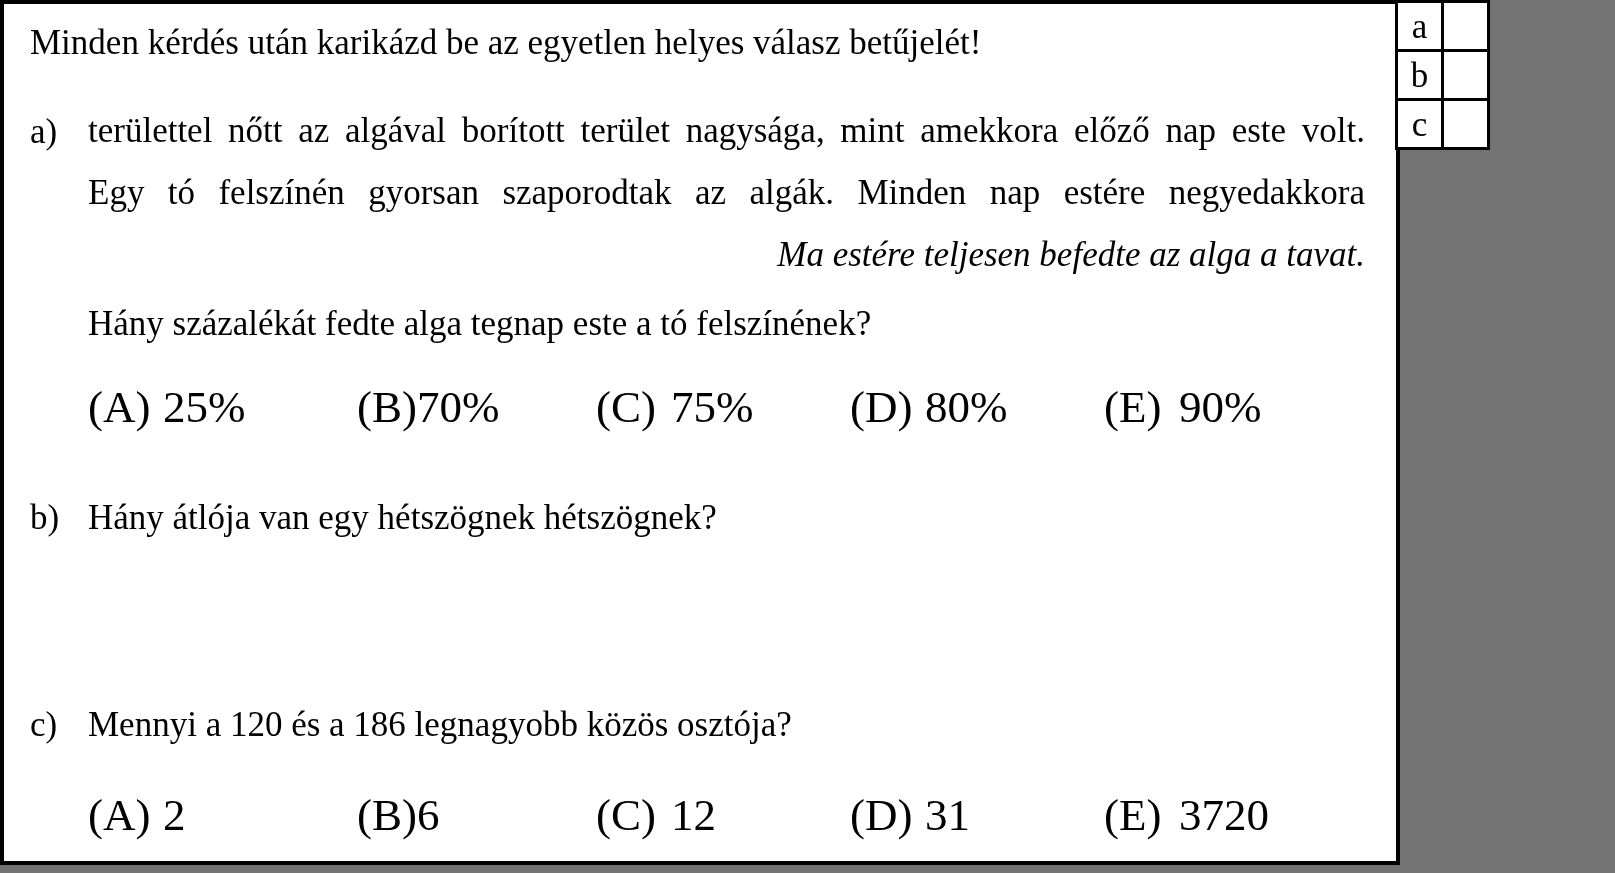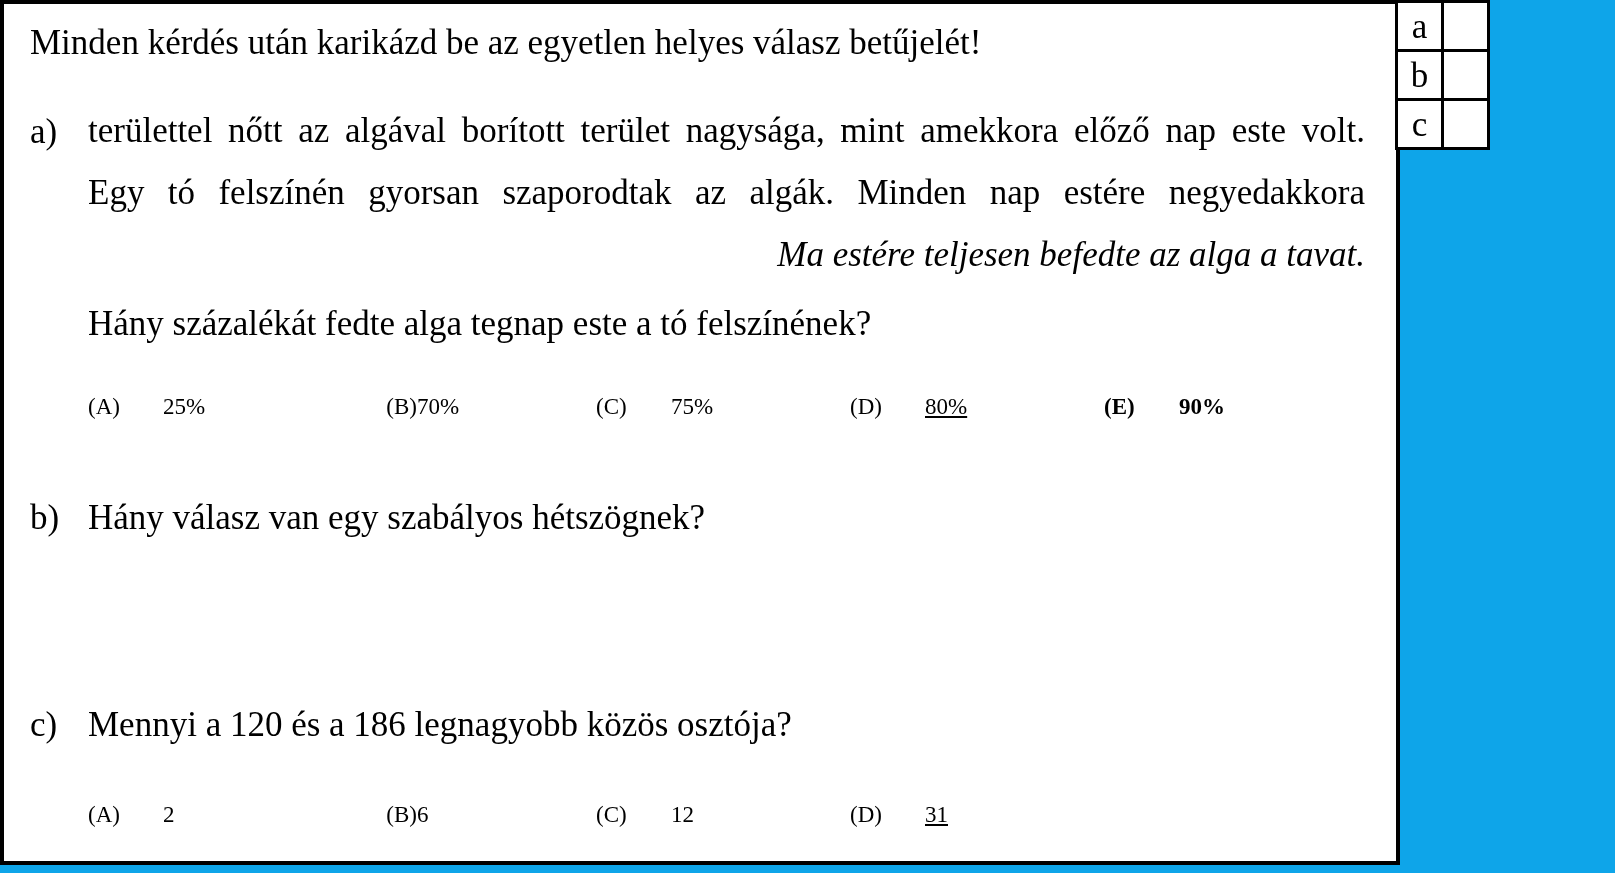--- a/index.html
+++ b/index.html
@@ -6,21 +6,21 @@
     margin: 0;
     padding: 0;
     background: #ffffff;
     color: #000000;
     font-family: "Liberation Serif", "DejaVu Serif", serif;
   }
   .page {
     position: relative;
     width: 1615px;
     height: 873px;
-    background: #0ea5e9;
+    background: #737373;
     overflow: hidden;
   }
   .main-box {
     position: absolute;
     left: 0;
     top: 0;
     width: 1400px;
     height: 865px;
     border: 4px solid #000000;
     box-sizing: border-box;
@@ -52,33 +52,33 @@
   }
   .options-row {
     position: absolute;
     left: 88px;
     width: 1290px;
     height: 44px;
   }
   .option {
     position: absolute;
     top: 0;
-    font-size: 23px;
+    font-size: 45px;
     line-height: 44px;
     white-space: nowrap;
   }
   .option .letter {
     display: inline-block;
     width: 75px;
   }
   .opt-0 { left: 0px; }
   .opt-1 { left: 254px; text-align: right; }
   .opt-2 { left: 508px; }
-  .opt-3 { left: 762px; text-decoration: underline; }
-  .opt-4 { left: 1016px; font-weight: bold; }
+  .opt-3 { left: 762px; }
+  .opt-4 { left: 1016px; }
   .answer-table {
     position: absolute;
     left: 1395px;
     top: 0;
     border-collapse: collapse;
     background: #ffffff;
   }
   .answer-table td {
     border: 3px solid #000000;
     width: 43px;
@@ -123,39 +123,42 @@
     <div class="option opt-3">
       <span class="letter">(D)</span><span>80%</span>
     </div>
     <div class="option opt-4">
       <span class="letter">(E)</span><span>90%</span>
     </div>
   </div>
 
   <div class="txt" style="left:30px; top:496px;">b)</div>
 
-  <div class="txt" style="left:88px; top:496px;">Hány válasz van egy szabályos hétszögnek?</div>
+  <div class="txt" style="left:88px; top:496px;">Hány átlója van egy hétszögnek hétszögnek?</div>
 
 
   <div class="txt" style="left:30px; top:703px;">c)</div>
 
   <div class="txt" style="left:88px; top:703px;">Mennyi a 120 és a 186 legnagyobb közös osztója?</div>
 
   <div class="options-row" style="top:793px;">
     <div class="option opt-0">
       <span class="letter">(A)</span><span>2</span>
     </div>
     <div class="option opt-1">
       <span class="letter">(B)</span><span>6</span>
     </div>
     <div class="option opt-2">
       <span class="letter">(C)</span><span>12</span>
     </div>
     <div class="option opt-3">
       <span class="letter">(D)</span><span>31</span>
+    </div>
+    <div class="option opt-4">
+      <span class="letter">(E)</span><span>3720</span>
     </div>
   </div>
 
   <table class="answer-table">
     <tbody>
       <tr>
         <td>a</td>
         <td></td>
       </tr>
       <tr>

